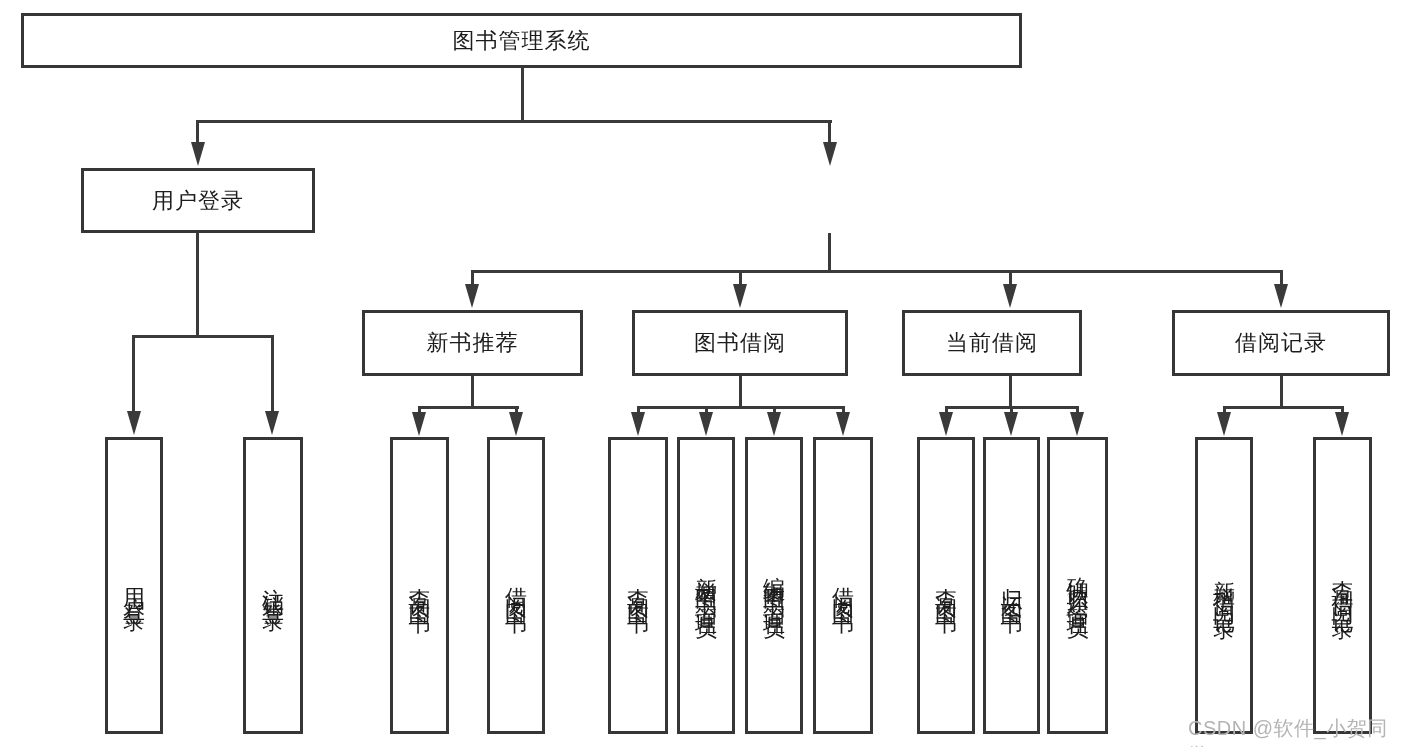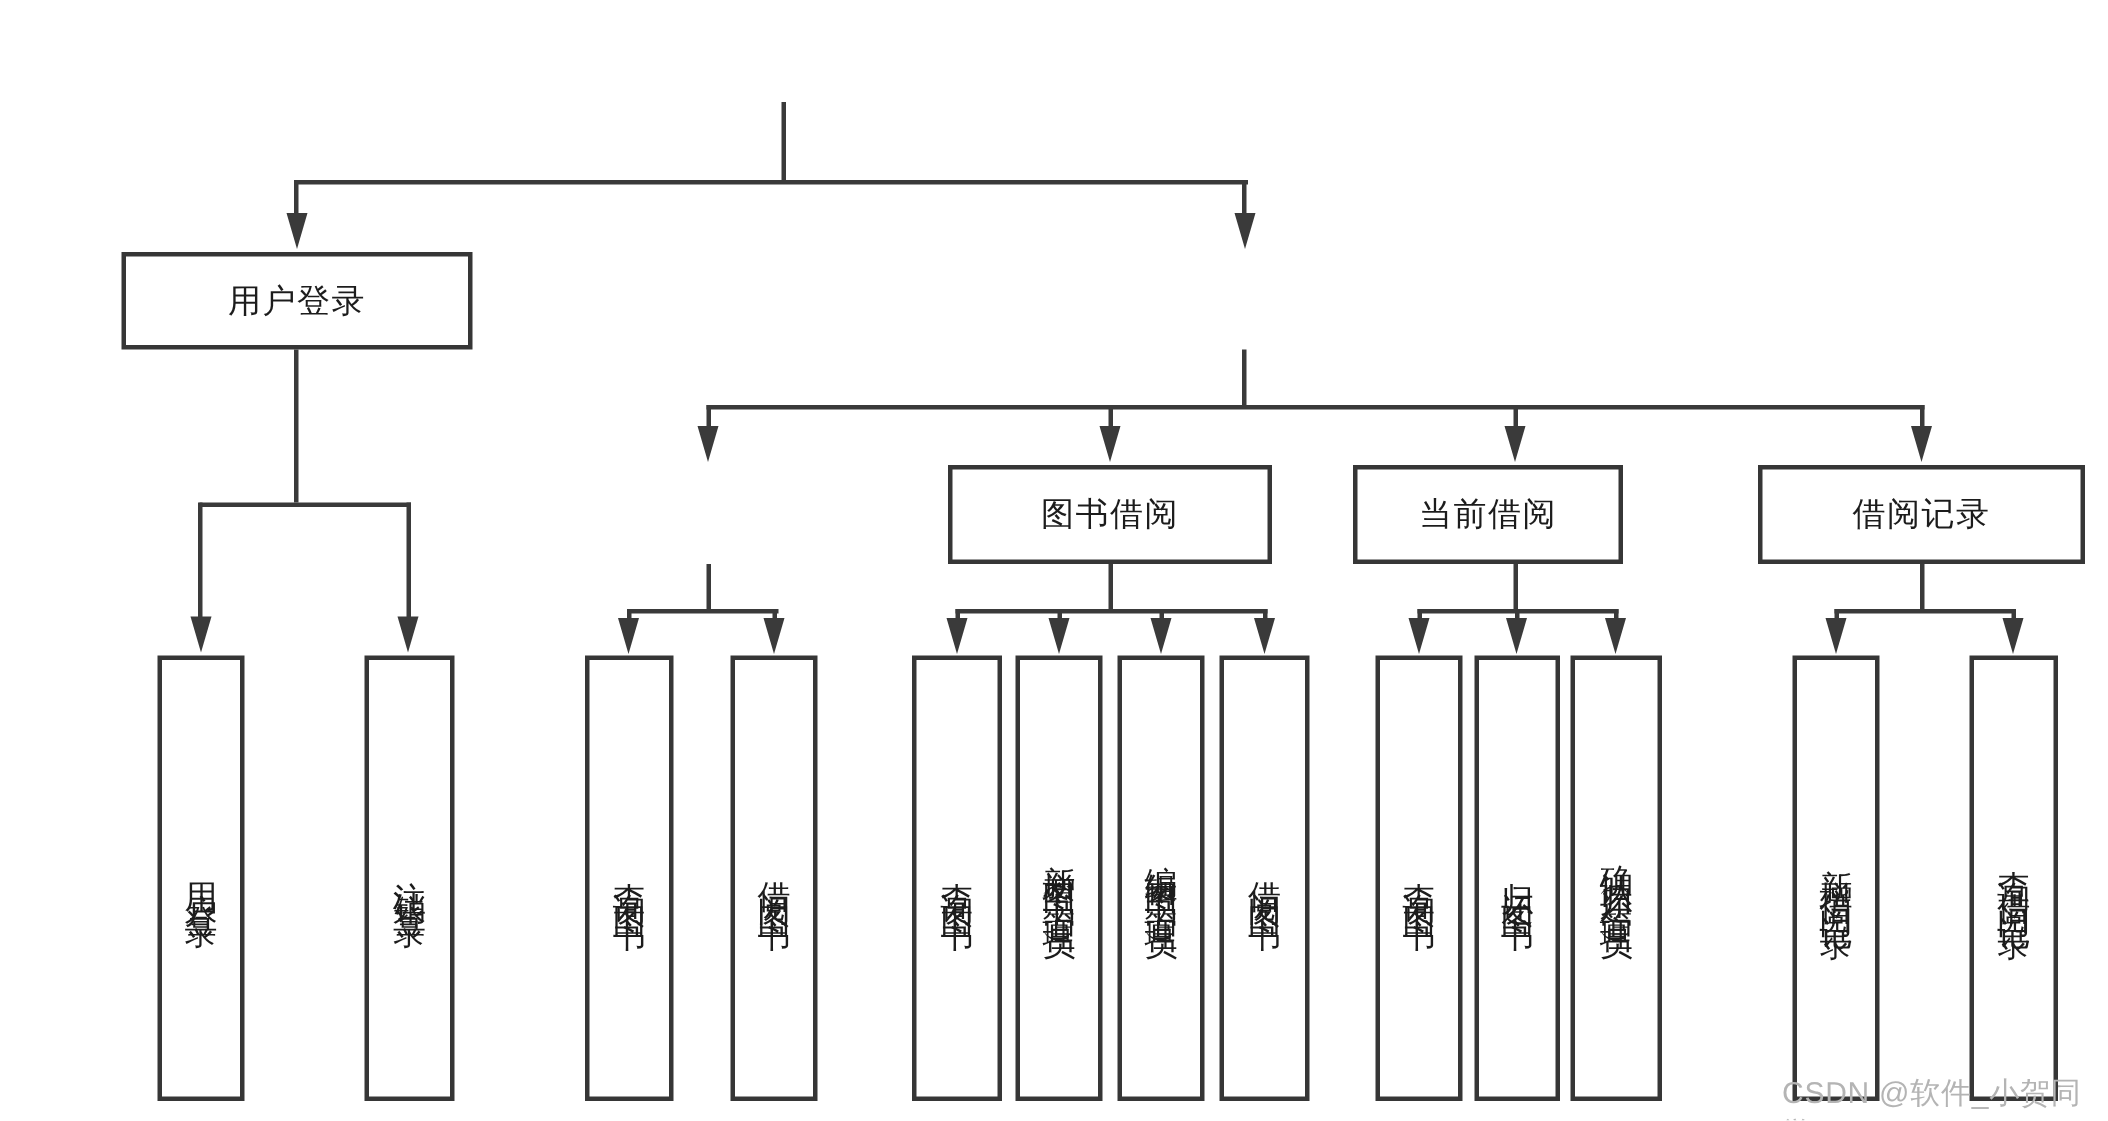--- a/index.html
+++ b/index.html
@@ -49,20 +49,23 @@
     font-size: 20px;
     color: #b4b4b4;
     letter-spacing: 0.5px;
   }
 </style>
 </head>
 <body>
 
 <div class="canvas">
 
+  <div class="node hnode" style="left:21px; top:13px; width:1001px; height:55px">
+    <span>图书管理系统</span>
+  </div>
 
   <div class="vline" style="left:521px; top:68px; height:52px"></div>
   <div class="hline" style="left:197px; top:120px; width:635px"></div>
   <div class="vline" style="left:196px; top:120px; height:26px"></div>
   <div class="arrow" style="left:191px; top:142px"></div>
   <div class="vline" style="left:828px; top:120px; height:26px"></div>
   <div class="arrow" style="left:823px; top:142px"></div>
 
   <div class="node hnode" style="left:81px; top:168px; width:234px; height:65px">
     <span>用户登录</span>
@@ -79,20 +82,23 @@
   <div class="hline" style="left:471px; top:270px; width:812px"></div>
   <div class="vline" style="left:471px; top:270px; height:16px"></div>
   <div class="arrow" style="left:465px; top:284px"></div>
   <div class="vline" style="left:739px; top:270px; height:16px"></div>
   <div class="arrow" style="left:733px; top:284px"></div>
   <div class="vline" style="left:1009px; top:270px; height:16px"></div>
   <div class="arrow" style="left:1003px; top:284px"></div>
   <div class="vline" style="left:1280px; top:270px; height:16px"></div>
   <div class="arrow" style="left:1274px; top:284px"></div>
 
+  <div class="node hnode" style="left:362px; top:310px; width:221px; height:66px">
+    <span>新书推荐</span>
+  </div>
   <div class="node hnode" style="left:632px; top:310px; width:216px; height:66px">
     <span>图书借阅</span>
   </div>
   <div class="node hnode" style="left:902px; top:310px; width:180px; height:66px">
     <span>当前借阅</span>
   </div>
   <div class="node hnode" style="left:1172px; top:310px; width:218px; height:66px">
     <span>借阅记录</span>
   </div>
 

